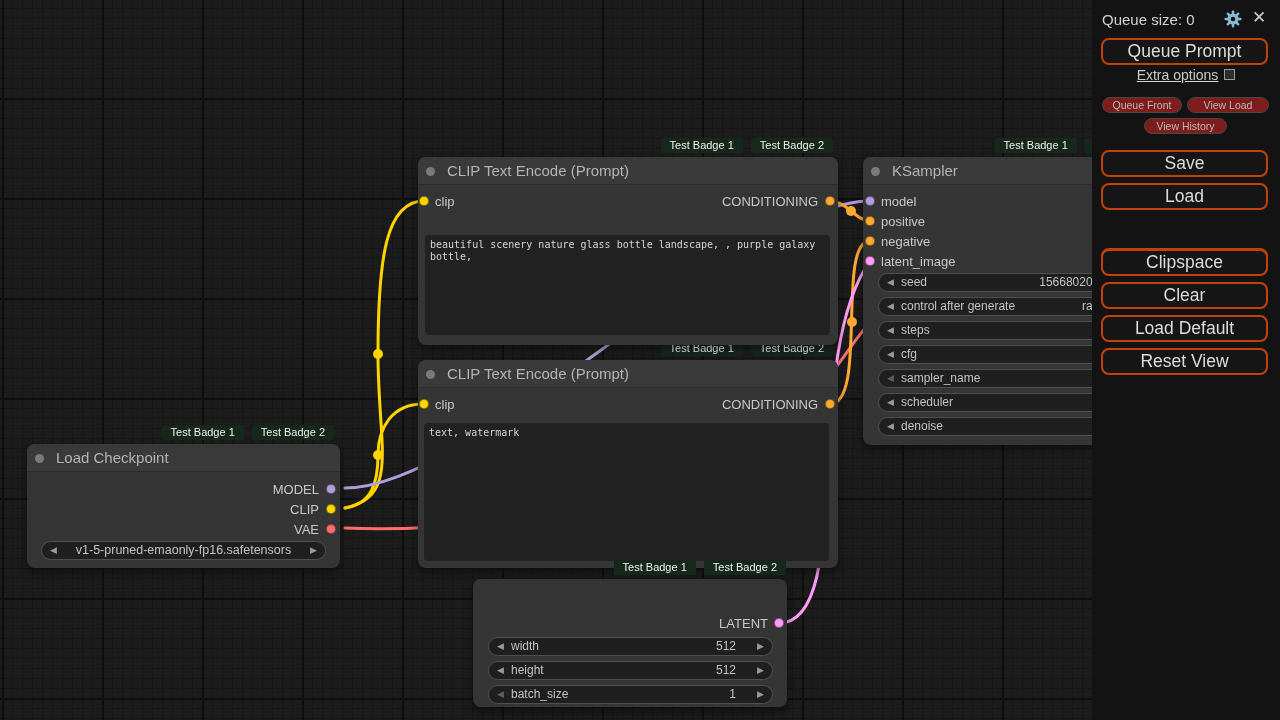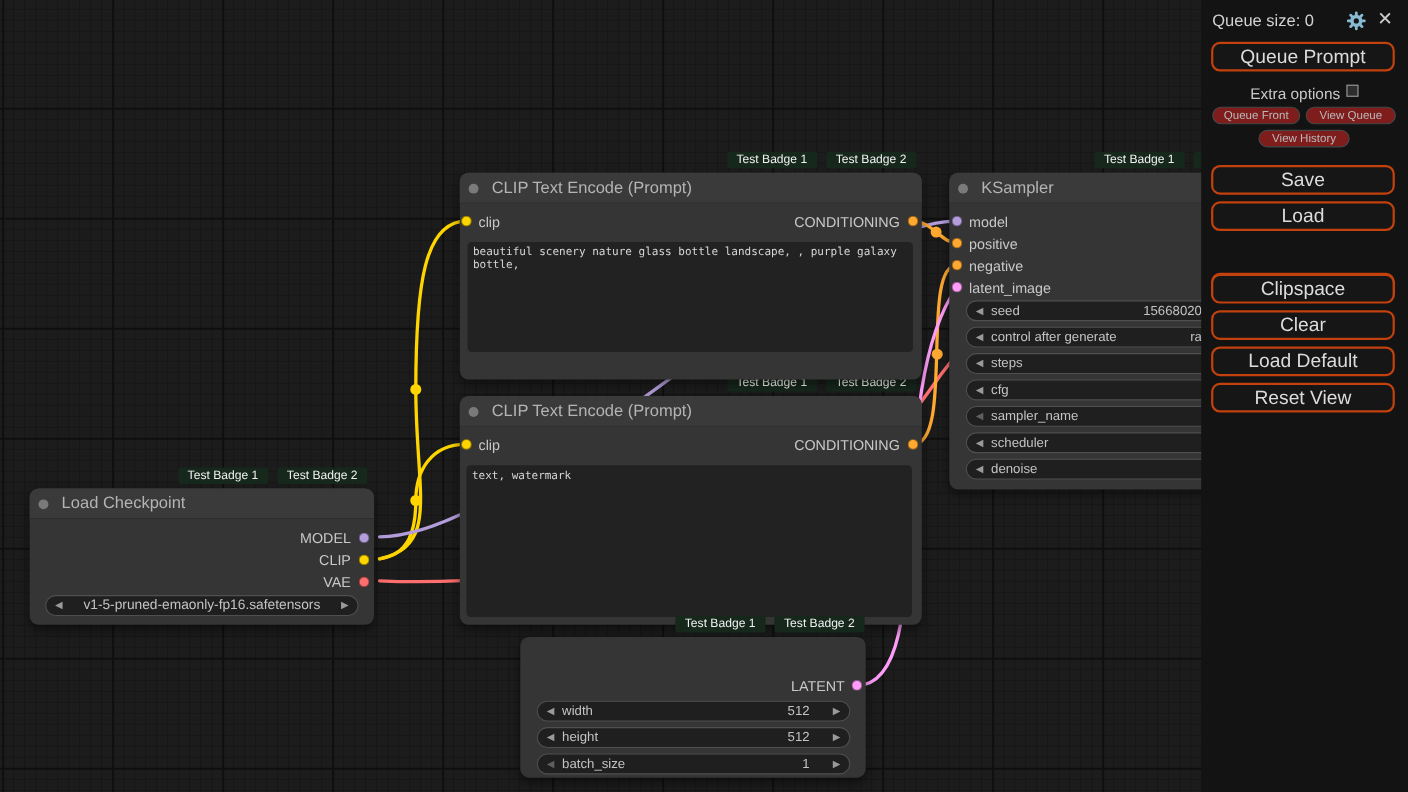--- a/index.html
+++ b/index.html
@@ -83,22 +83,22 @@
     font-family:"Liberation Sans", sans-serif; cursor:pointer;
   }
   .menu-btn-sm {
     position:absolute; height:16px; background:#7f1d1d;
     border:1.5px solid #474747; border-radius:9px;
     color:#b9b9b9; font-size:10.5px; text-align:center; line-height:12px;
   }
   .queue-size { position:absolute; left:10px; top:11px; font-size:15px; color:#d2d2d2; }
   .gear { position:absolute; left:132px; top:10px; width:18px; height:18px; cursor:pointer; }
   .close-x { position:absolute; left:160px; top:7px; font-size:17px; color:#cccccc; cursor:pointer; }
-  .extra-row { position:absolute; left:0; top:77px; width:188px; height:15px;
-    display:flex; align-items:flex-start; justify-content:center; gap:6px; }
+  .extra-row { position:absolute; left:0; top:67px; width:188px; height:15px;
+    display:flex; align-items:center; justify-content:center; gap:6px;text-decoration:underline; }
   .extra-label { font-size:14px; color:#c9c9c9; }
   .checkbox { width:11px; height:11px; background:#2e2e2e; border:1px solid #9a9a9a; }
 </style>
 </head>
 <body>
 
 <div class="canvas">
 
   <svg class="wires" width="1280" height="720">
     <path d="M 345 508 C 400 496 378 448 378 354 C 378 258 386 201 424 201" stroke="#FFD500"></path>
@@ -136,21 +136,21 @@
       <div class="badge" style="background-color: rgb(22, 39, 28);">Test Badge 2</div>
     </div>
     <div class="node-title">
       <span class="title-dot"></span>
       <span>CLIP Text Encode (Prompt)</span>
     </div>
     <span class="slot-dot" style="left: 1px; top: 39px; background-color: rgb(255, 213, 0);"></span>
     <span class="slot-label" style="left:17px; top:38px;">clip</span>
     <span class="slot-dot" style="right: 3px; top: 39px; background-color: rgb(255, 169, 49);"></span>
     <span class="slot-label out" style="right:20px; top:38px;">CONDITIONING</span>
-    <div class="prompt-box" style="left:7px; top:63px; width:405px; height:100px;">beautiful scenery nature glass bottle landscape, , purple galaxy bottle,</div>
+    <div class="prompt-box" style="left:7px; top:78px; width:405px; height:100px;">beautiful scenery nature glass bottle landscape, , purple galaxy bottle,</div>
   </div>
 
   <div class="node" style="left:473px; top:579px; width:314px; height:128px; z-index:4;">
     <div class="badge-row" style="right:1px;">
       <div class="badge" style="background-color: rgb(22, 39, 28);">Test Badge 1</div>
       <div class="badge" style="background-color: rgb(22, 39, 28);">Test Badge 2</div>
     </div>
     <span class="slot-dot" style="right: 3px; top: 39px; background-color: rgb(255, 156, 249);"></span>
     <span class="slot-label out" style="right:19px; top:38px;">LATENT</span>
 
@@ -267,21 +267,21 @@
   <div class="close-x">✕</div>
 
   <button class="menu-btn" style="top:38px;">Queue Prompt</button>
 
   <div class="extra-row">
     <span class="extra-label">Extra options</span>
     <span class="checkbox"></span>
   </div>
 
   <button class="menu-btn-sm" style="left:10px; top:97px; width:80px;">Queue Front</button>
-  <button class="menu-btn-sm" style="left:95px; top:97px; width:82px;">View Queue</button>
+  <button class="menu-btn-sm" style="left:95px; top:97px; width:82px;">View Load</button>
   <button class="menu-btn-sm" style="left:52px; top:118px; width:83px;">View History</button>
 
   <button class="menu-btn" style="top:150px;">Save</button>
   <button class="menu-btn" style="top:183px;">Load</button>
   <button class="menu-btn" style="top:216px;margin-top:32px;">Refresh</button>
   <button class="menu-btn" style="top:249px;">Clipspace</button>
   <button class="menu-btn" style="top:282px;">Clear</button>
   <button class="menu-btn" style="top:315px;">Load Default</button>
   <button class="menu-btn" style="top:348px;">Reset View</button>
 </div>

